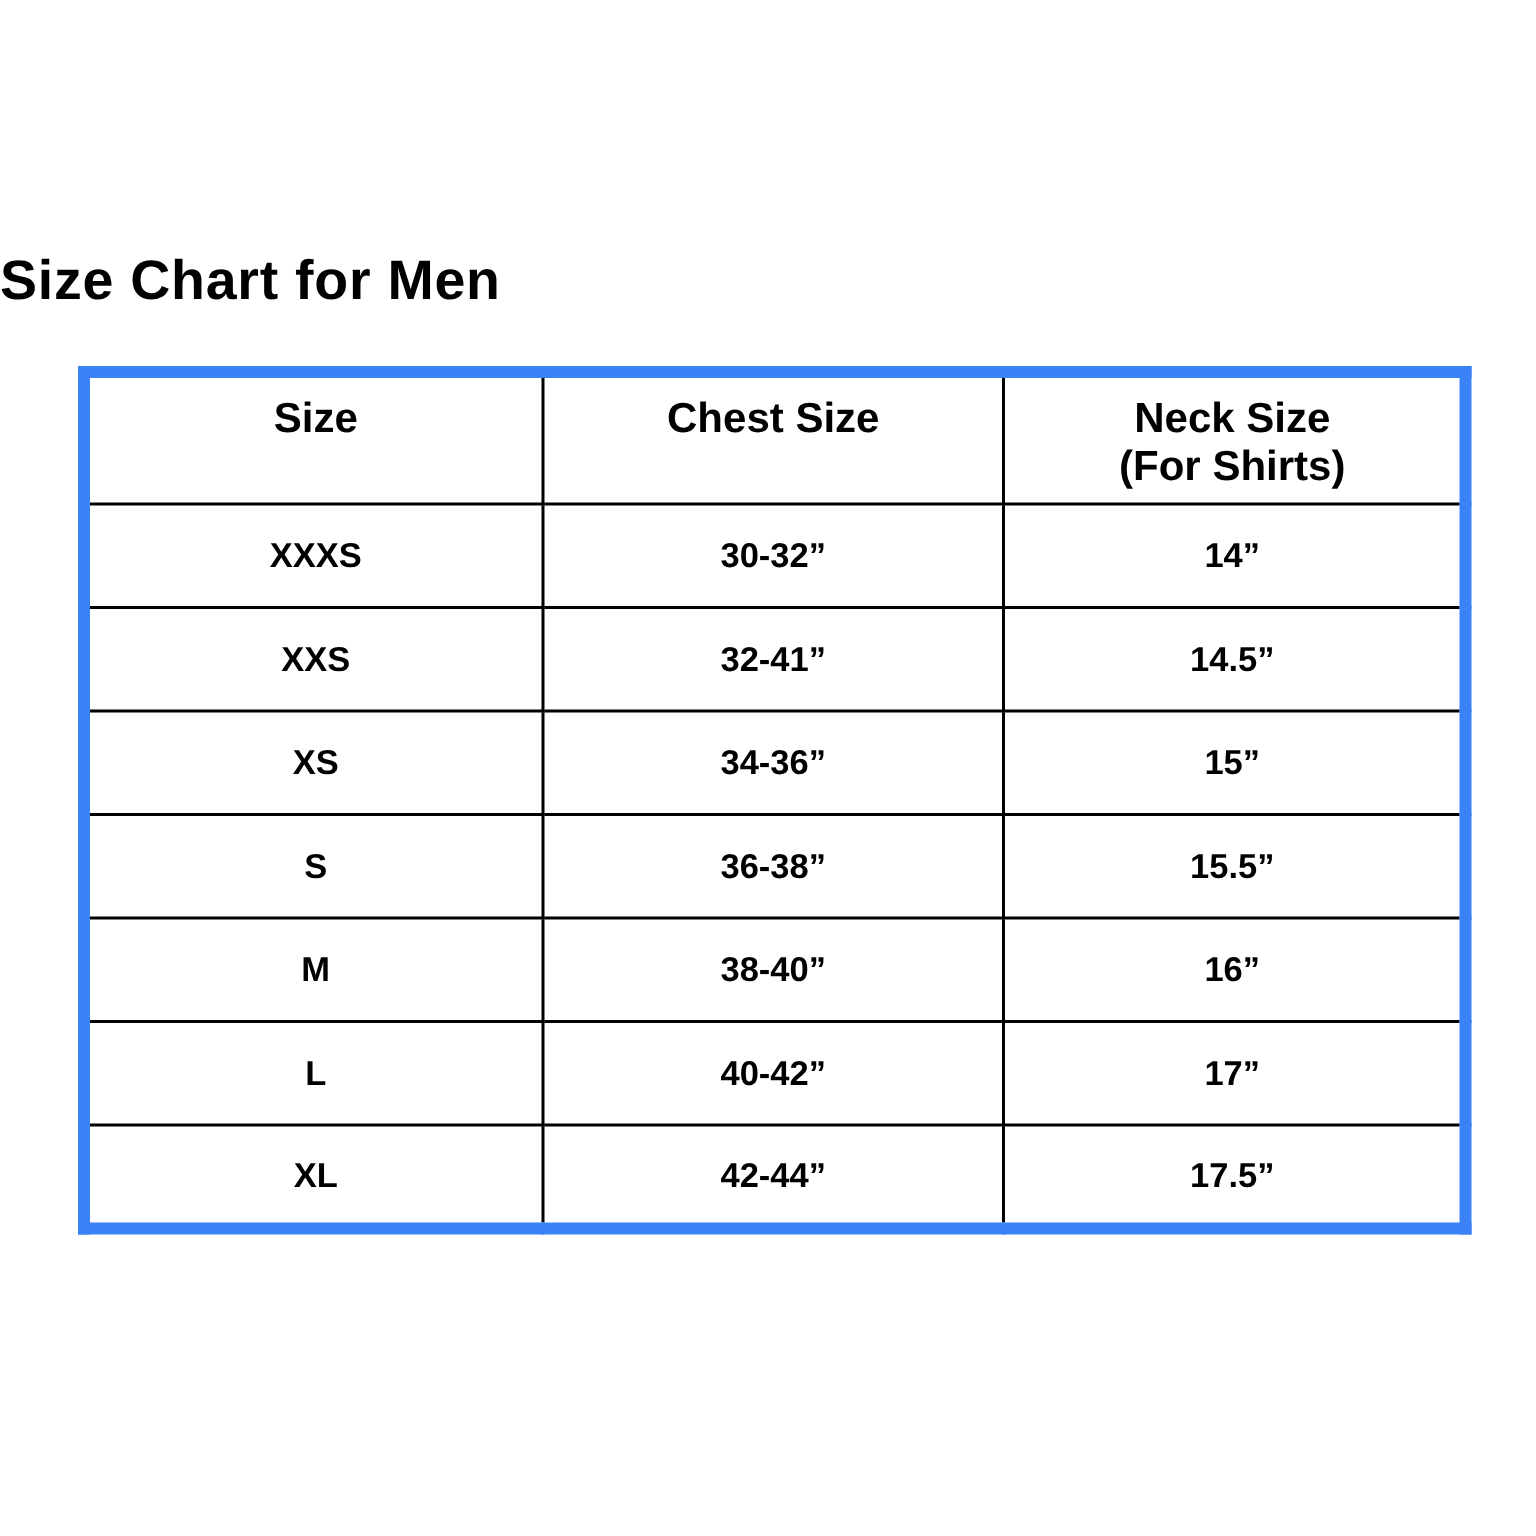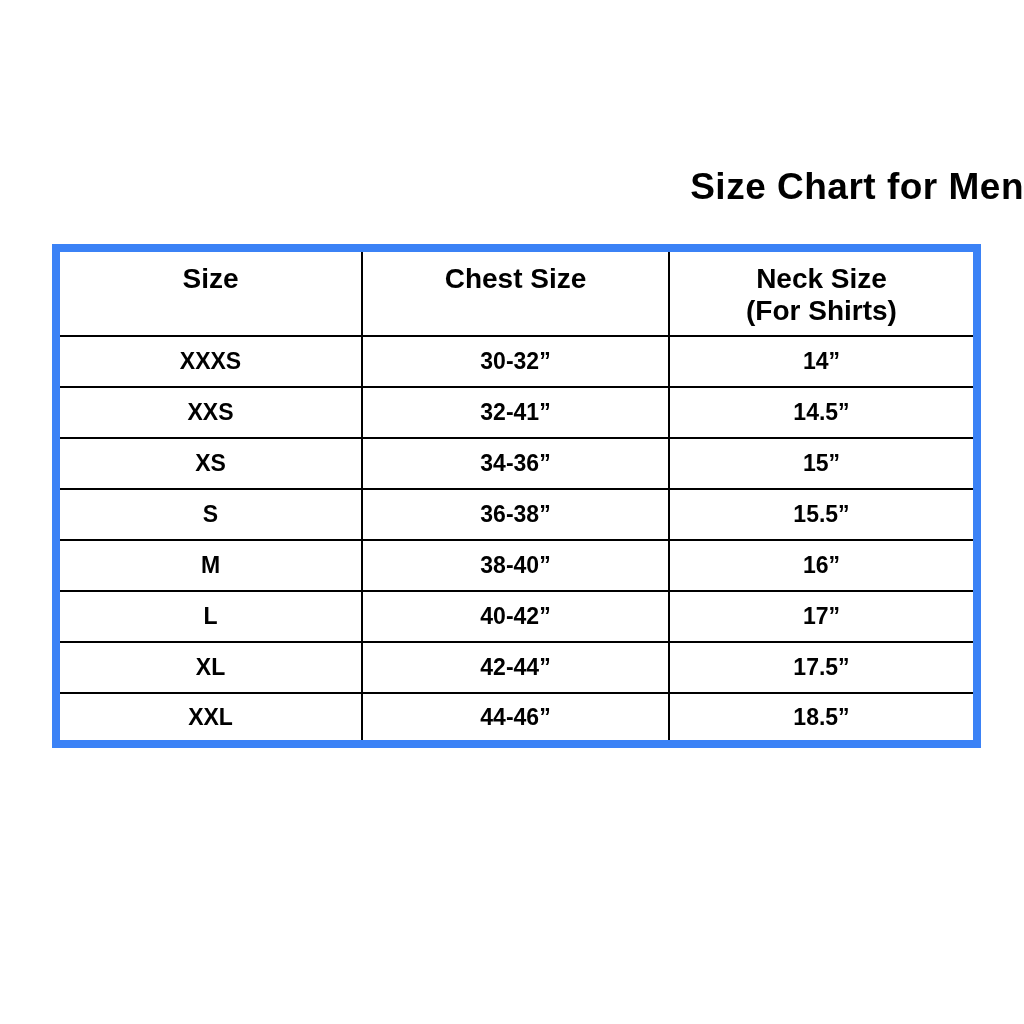--- a/index.html
+++ b/index.html
@@ -20,21 +20,21 @@
     height: 1024px;
     background: #ffffff;
     overflow: hidden;
   }
   .title {
     position: absolute;
     top: 166px;
     left: 0;
     width: 100%;
     margin: 0;
-    text-align: right;
+    text-align: left;
     font-size: 37px;
     font-weight: 700;
     letter-spacing: 0.5px;
   }
   table.size-table {
     position: absolute;
     top: 244px;
     left: 52px;
     width: 921px;
     border-collapse: collapse;
@@ -49,21 +49,21 @@
     padding: 0;
   }
   .size-table th {
     height: 88px;
     vertical-align: top;
     padding-top: 11px;
     font-size: 28px;
     line-height: 32px;
   }
   .size-table td {
-    height: 51px;
+    height: 69px;
     vertical-align: middle;
     font-size: 23px;
   }
   .hline { display: block; }
 </style>
 </head>
 <body>
 
 <div class="page">
 
@@ -118,21 +118,16 @@
         <tr>
           <td>L</td>
           <td>40-42”</td>
           <td>17”</td>
         </tr>
         <tr>
           <td>XL</td>
           <td>42-44”</td>
           <td>17.5”</td>
         </tr>
-        <tr>
-          <td>XXL</td>
-          <td>44-46”</td>
-          <td>18.5”</td>
-        </tr>
       </tbody>
   </table>
 
 </div>
 
 </body></html>

